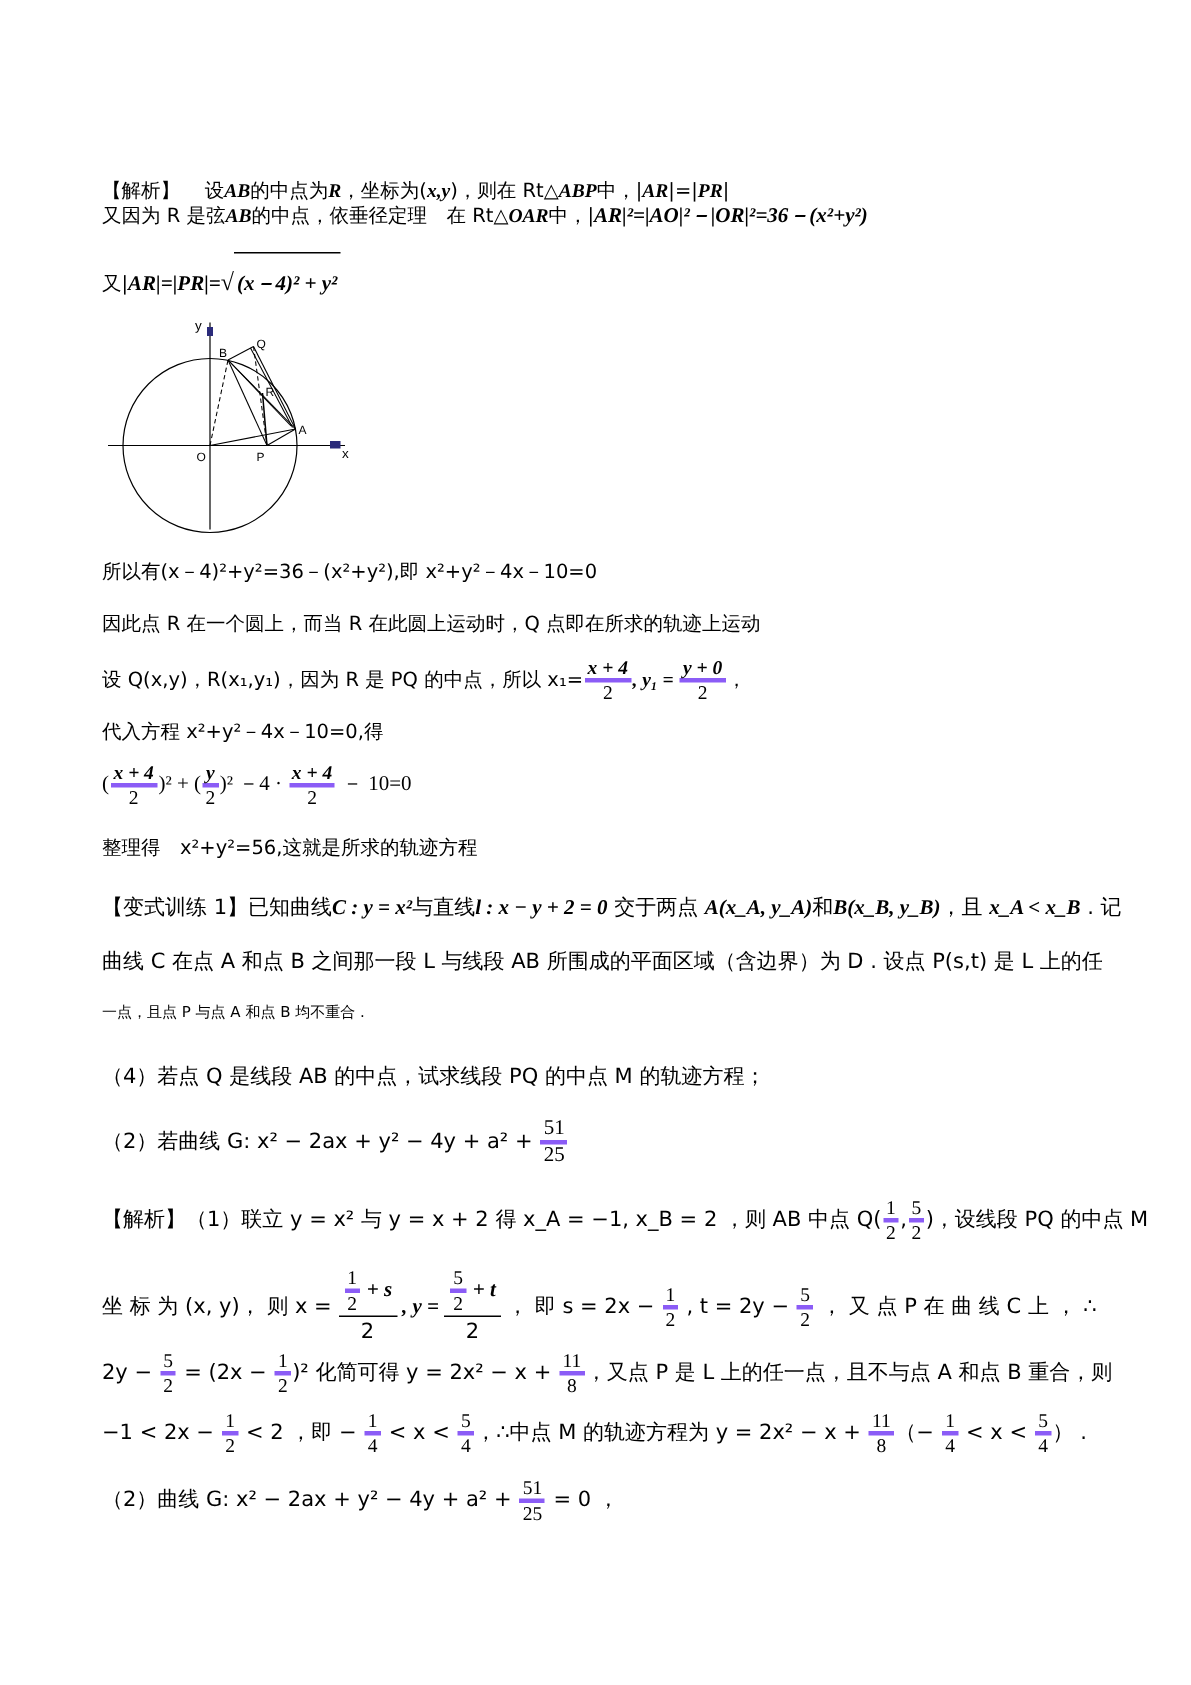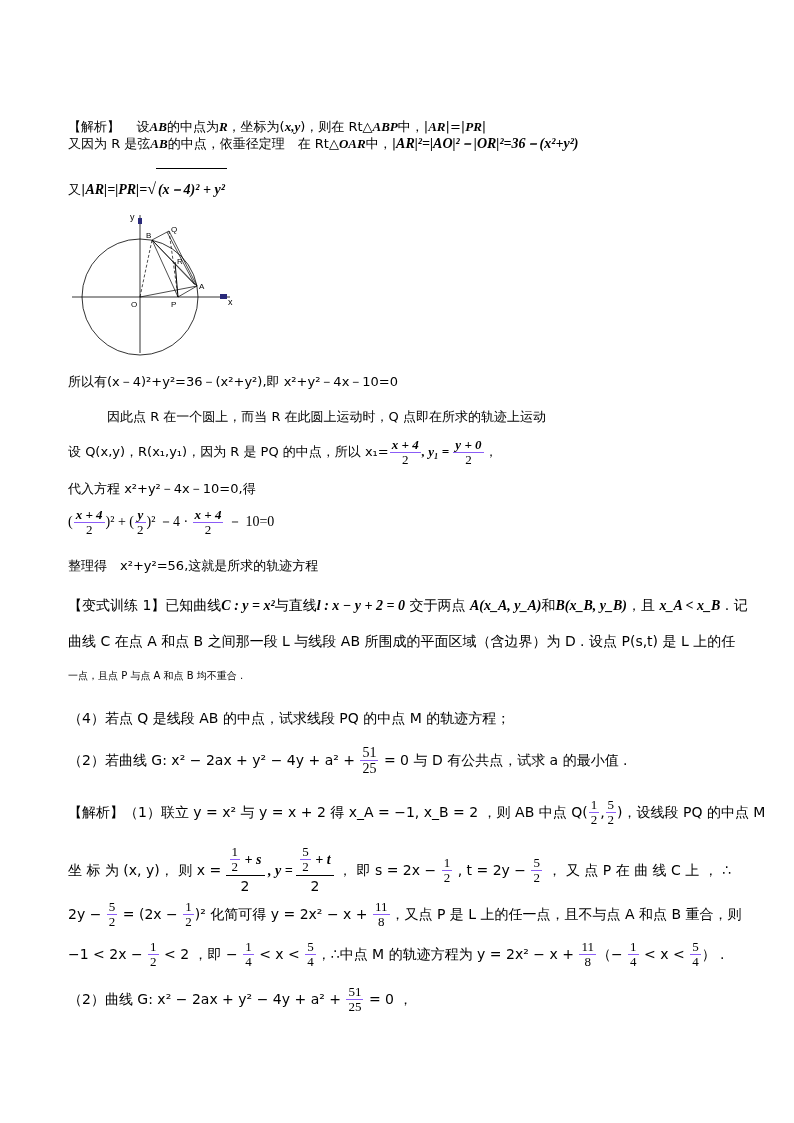--- a/index.html
+++ b/index.html
@@ -9,21 +9,21 @@
     color: #000;
     font-size: 13px;
   }
   .line { position: absolute; left: 68px; white-space: nowrap; line-height: 18px; }
   .cn { font-family: "DejaVu Sans", "Liberation Sans", sans-serif; font-size: 13px; }
   .it { font-style: italic; font-family: "Liberation Serif", serif; font-weight: bold; }
   .m { font-family: "Liberation Serif", serif; font-size: 14px; }
   .bold { font-weight: normal; }
   .frac { display: inline-block; vertical-align: middle; text-align: center; margin: 0 1px; font-family: "Liberation Serif", serif; font-size: 14px; }
   .frac > span { display: block; line-height: 15px; padding: 0 2px; }
-  .frac > span.num { border-bottom: 1px solid #8b5cf6; }
+  .frac > span.num { border-bottom: 3px solid #8b5cf6; }
   .frac.sm { font-size: 13px; }
   .frac.sm > span { line-height: 14px; }
   .nfrac { display: inline-block; vertical-align: middle; text-align: center; font-size: 14px; }
   .nfrac > .num { border-bottom: 1px solid #000; padding: 0 3px 1px; display: block; }
   .nfrac > .den { display: block; line-height: 20px; }
   .sqrt { display: inline-block; border-top: 1px solid #000; padding: 12px 2px; margin-left: 0; }
   .diagram { position: absolute; left: 60px; top: 200px; width: 190px; height: 160px; }
 </style>
 </head>
 <body>
@@ -69,21 +69,21 @@
   <text x="111" y="107" font-size="8" font-family="Liberation Sans, sans-serif">P</text>
   <text x="139" y="89" font-size="8" font-family="Liberation Sans, sans-serif">A</text>
   <text x="86" y="38" font-size="8" font-family="Liberation Sans, sans-serif">B</text>
   <text x="111" y="32" font-size="8" font-family="Liberation Sans, sans-serif">Q</text>
   <text x="117" y="64" font-size="8" font-family="Liberation Sans, sans-serif">R</text>
 </svg>
 
 <div class="line cn" style="top:373px;">
   <span>所以有(x－4)²+y²=36－(x²+y²),即 x²+y²－4x－10=0</span>
 </div>
-<div class="line cn" style="top:408px;margin-left:39px;">
+<div class="line cn" style="top:408px;">
   <span>因此点 R 在一个圆上，而当 R 在此圆上运动时，Q 点即在所求的轨迹上运动</span>
 </div>
 <div class="line cn" style="top:438px;">
   <span>设 Q(x,y)，R(x₁,y₁)，因为 R 是 PQ 的中点，所以 x₁=</span><span class="frac sm"><span class="num it">x + 4</span><span>2</span></span><span class="it">, y₁ = </span><span class="frac sm"><span class="num it">y + 0</span><span>2</span></span><span>，</span>
 </div>
 <div class="line cn" style="top:480px;">
   <span>代入方程 x²+y²－4x－10=0,得</span>
 </div>
 <div class="line m" style="top:508px;">
   <span>(</span><span class="frac sm"><span class="num it">x + 4</span><span>2</span></span><span>)² + (</span><span class="frac sm"><span class="num it">y</span><span>2</span></span><span>)² －4 · </span><span class="frac sm"><span class="num it">x + 4</span><span>2</span></span><span> － 10=0</span>
@@ -98,21 +98,21 @@
 <div class="line cn" style="top:632px; font-size:14px;">
   <span>曲线 C 在点 A 和点 B 之间那一段 L 与线段 AB 所围成的平面区域（含边界）为 D . 设点 P(s,t) 是 L 上的任</span>
 </div>
 <div class="line cn" style="top:667px; font-size:10px;">
   <span>一点，且点 P 与点 A 和点 B 均不重合 .</span>
 </div>
 <div class="line cn" style="top:709px; font-size:14px;">
   <span>（4）若点 Q 是线段 AB 的中点，试求线段 PQ 的中点 M 的轨迹方程；</span>
 </div>
 <div class="line cn" style="top:745px; font-size:14px;">
-  <span>（2）若曲线 G: x² − 2ax + y² − 4y + a² + </span><span class="frac"><span class="num">51</span><span>25</span></span><span> = 0 与 D 有公共点，试求 a 的最小值 .</span>
+  <span>（2）若曲线 G: x² − 2ax + y² − 4y + a² + </span><span class="frac"><span class="num">51</span><span>25</span></span>
 </div>
 
 <div class="line cn" style="top:798px; font-size:14px;">
   <span class="bold">【解析】</span><span>（1）联立 y = x² 与 y = x + 2 得 x_A = −1, x_B = 2 ，则 AB 中点 Q(</span><span class="frac sm"><span class="num">1</span><span>2</span></span><span>,</span><span class="frac sm"><span class="num">5</span><span>2</span></span><span>)，设线段 PQ  的中点 M</span>
 </div>
 
 <div class="line cn" style="top:845px; font-size:14px;">
   <span>坐 标 为 (x, y)， 则 x = </span><span class="nfrac"><span class="num"><span class="frac sm"><span class="num">1</span><span>2</span></span><span class="it"> + s</span></span><span class="den">2</span></span><span class="it"> , y = </span><span class="nfrac"><span class="num"><span class="frac sm"><span class="num">5</span><span>2</span></span><span class="it"> + t</span></span><span class="den">2</span></span><span> ， 即  s = 2x − </span><span class="frac sm"><span class="num">1</span><span>2</span></span><span> , t = 2y − </span><span class="frac sm"><span class="num">5</span><span>2</span></span><span> ， 又 点  P 在 曲 线  C 上 ， ∴</span>
 </div>
 

